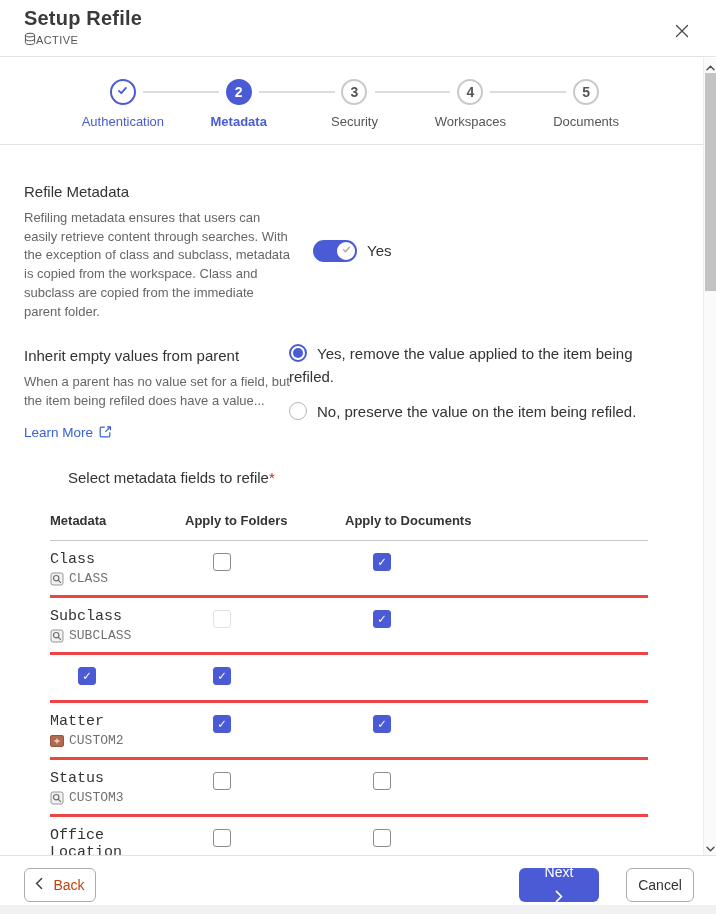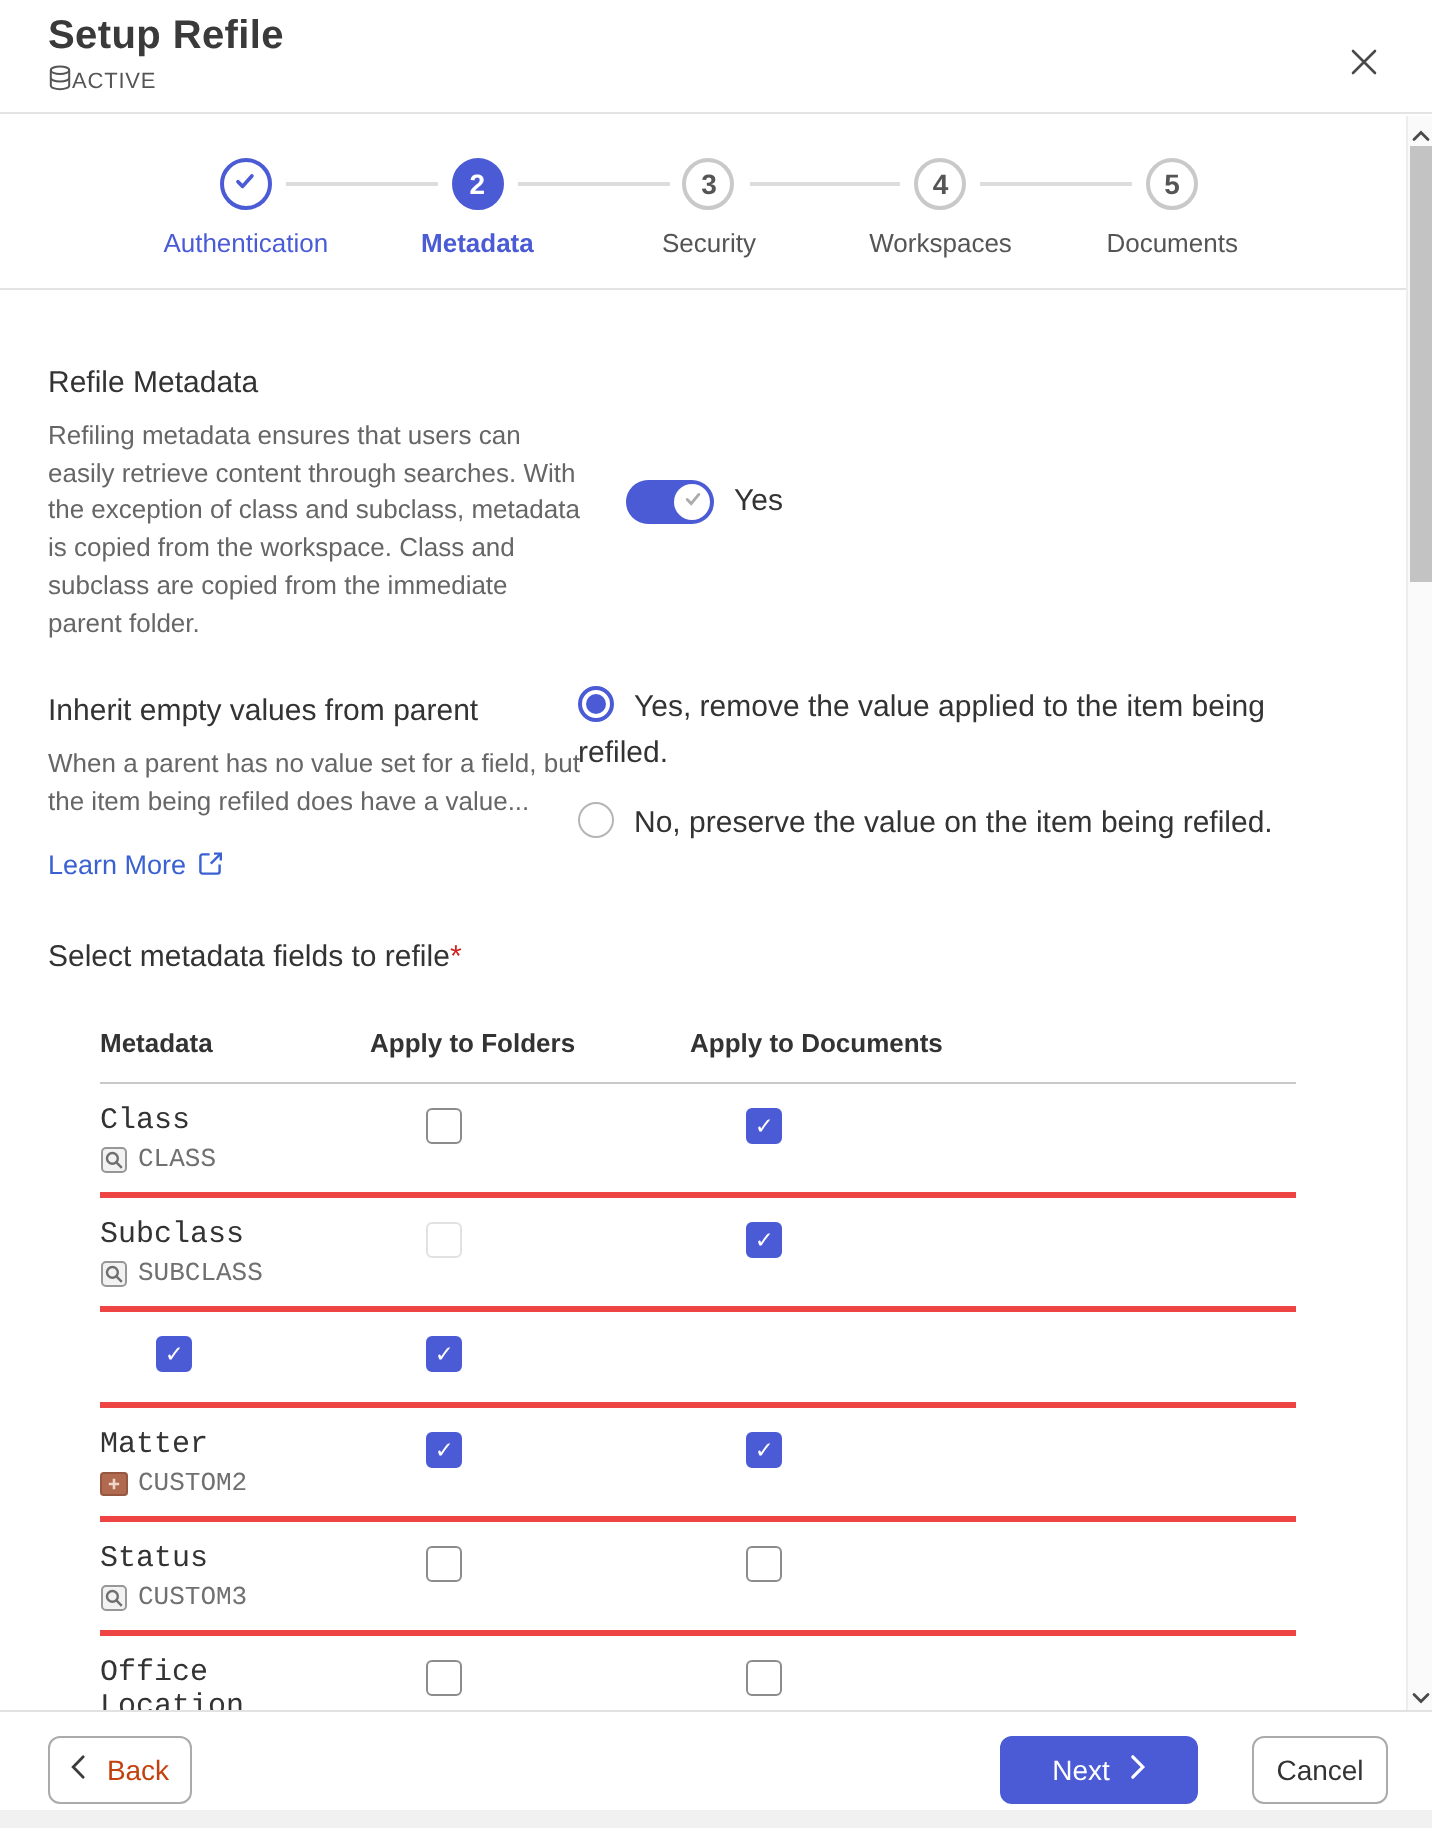--- a/index.html
+++ b/index.html
@@ -39,42 +39,42 @@
   .toggle{width:44px;height:22px;border-radius:11px;background:var(--primary);position:relative;cursor:pointer;border:none;}
   .toggle-knob{position:absolute;right:2px;top:2px;width:18px;height:18px;border-radius:50%;background:#fff;display:flex;align-items:center;justify-content:center;}
   .toggle-value{font-size:15px;color:#333;}
 
   .radio-col{margin-top:-4px;}
   .radio-option{display:block;font-size:15px;color:#333;line-height:1.5;margin-bottom:13px;max-width:354px;cursor:pointer;}
   .radio{display:inline-block;width:18px;height:18px;border-radius:50%;border:1px solid #b5b5b5;background:#fff;vertical-align:-3px;margin-right:10px;position:relative;}
   .radio.selected{border:2px solid var(--primary);}
   .radio.selected::after{content:"";position:absolute;inset:2px;border-radius:50%;background:var(--primary);}
 
-  .select-label{margin-top:28px;font-size:15px;color:#333;}
+  .select-label{margin-top:28px;font-size:15px;color:#333;margin-left:44px;}
   .required{color:var(--required);}
 
   
   .table{margin:27px 28px 0 26px;}
   .thead,.trow{display:grid;grid-template-columns:135px 160px 1fr;}
   .thead{padding-bottom:12px;border-bottom:1px solid #c9c9c9;font-size:13px;font-weight:700;color:#333;}
   .trow{border-bottom:3px solid #ef4444;padding:10px 0 9px;min-height:48px;align-items:start;font-family:Liberation Mono, monospace;}
   .fname{font-size:15px;color:#333;}
   .fcode{display:flex;align-items:center;gap:5px;margin-top:3px;font-size:13px;color:#707070;}
   .fcode .ficon{display:inline-flex;align-items:center;}
   .cb-cell{padding-left:28px;}
   .checkbox{width:18px;height:18px;border:1px solid #8c8c8c;border-radius:3px;display:inline-block;background:#fff;cursor:pointer;margin-top:2px;position:relative;}
   .checkbox.disabled{border-color:#e2e2e2;cursor:default;}
   .checkbox.checked{background:var(--primary);border-color:var(--primary);}
   .checkbox.checked::after{content:"✓";position:absolute;inset:0;color:#fff;font-size:13px;font-weight:700;display:flex;align-items:center;justify-content:center;}
 
   
   .footer{position:absolute;left:0;right:0;bottom:0;height:59px;background:#fff;border-top:1px solid #e2e2e2;}
   .btn{height:34px;border-radius:6px;font-size:14px;display:inline-flex;align-items:center;justify-content:center;gap:10px;cursor:pointer;font-family:inherit;}
   .btn-back{position:absolute;left:24px;top:12px;width:72px;background:#fff;border:1px solid #ababab;color:#c2410c;}
-  .btn-next{position:absolute;right:117px;top:12px;width:99px;background:var(--primary);border:none;color:#fff;}
+  .btn-next{position:absolute;right:117px;top:12px;width:80px;background:var(--primary);border:none;color:#fff;flex-direction:column;}
   .btn-cancel{position:absolute;right:22px;top:12px;width:68px;background:#fff;border:1px solid #ababab;color:#333;}
   .footer-strip{position:absolute;left:0;right:0;bottom:0;height:9px;background:#f1f1f1;}
 
   
   .scrollbar{position:absolute;top:58px;right:0;width:13px;height:797px;background:#fafafa;border-left:1px solid #ededed;}
   .sb-btn{position:absolute;left:0;width:100%;height:14px;display:flex;align-items:center;justify-content:center;background:none;border:none;cursor:pointer;padding:0;}
   .sb-up{top:1px;} .sb-down{bottom:1px;}
   .sb-thumb{position:absolute;top:15px;left:1px;width:11px;height:218px;background:#c3c3c3;cursor:pointer;}
 </style>
 </head>

